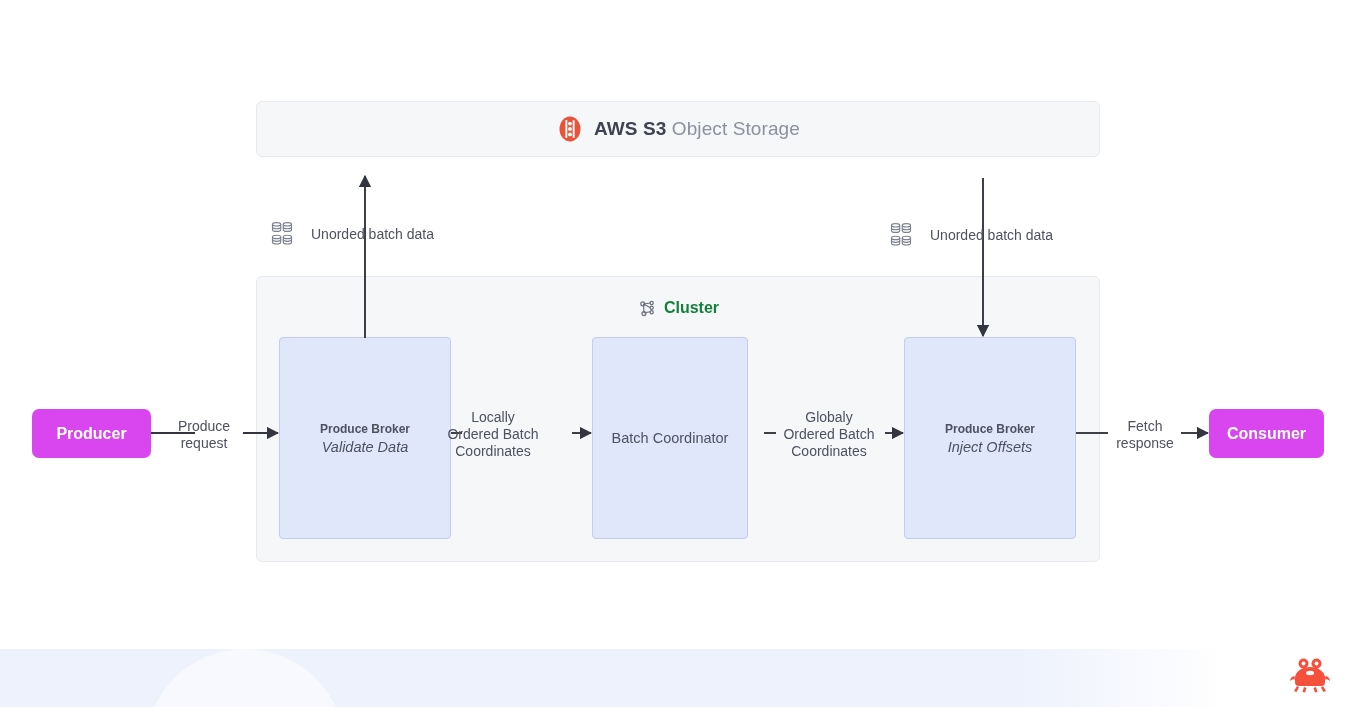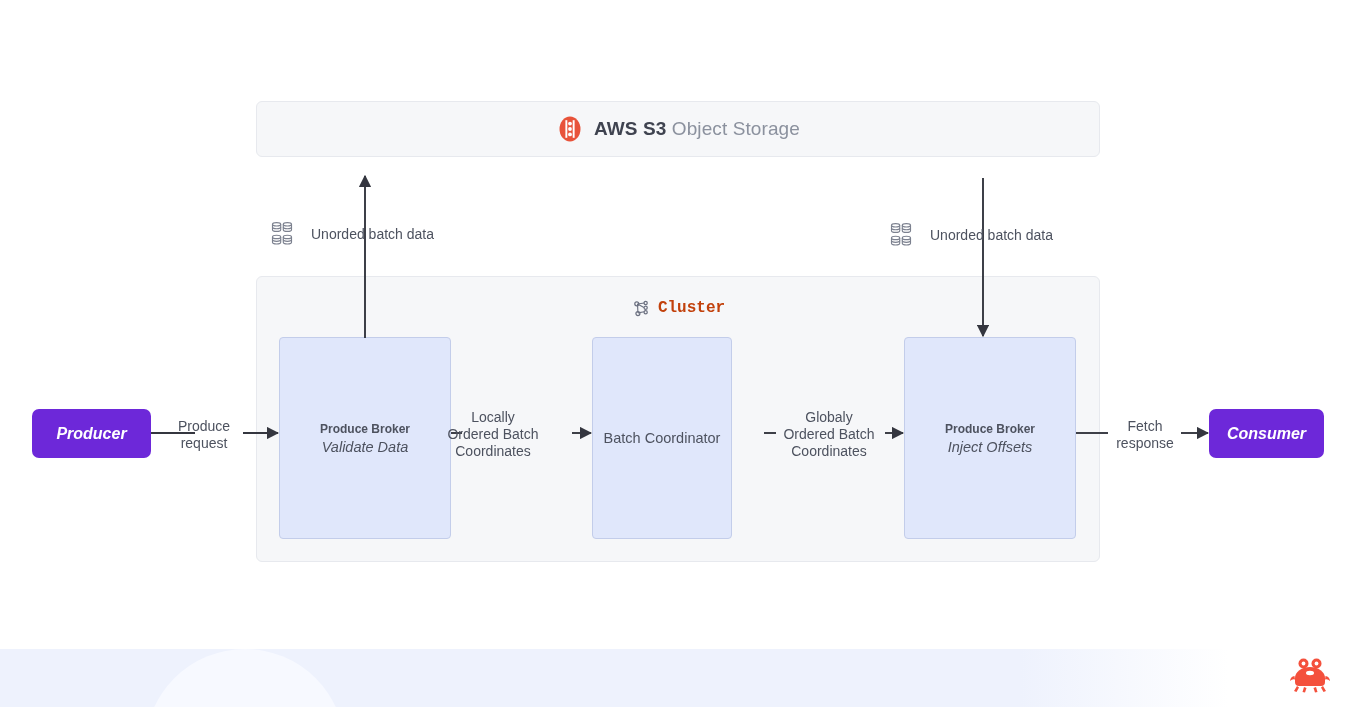--- a/index.html
+++ b/index.html
@@ -67,51 +67,50 @@
   .cluster-header {
     position: absolute;
     left: 0; top: 22px;
     width: 844px;
     display: flex;
     align-items: center;
     justify-content: center;
     gap: 8px;
   }
   .cluster-icon { width: 17px; height: 17px; display: block; }
-  .cluster-title { font-size: 16px; font-weight: bold; color: #c2410c; font-family: Liberation Mono, monospace; }
+  .cluster-title { font-size: 16px; font-weight: bold; color: #15803d; }
 
   
   .node {
     position: absolute;
     background: #e0e7fb;
     border: 1px solid #c3cdea;
     border-radius: 4px;
     display: flex;
     flex-direction: column;
     align-items: center;
     justify-content: center;
     gap: 3px;
   }
   .node-title { font-size: 12px; color: #4d525f; font-weight: bold; }
   .node-sub { font-size: 14.5px; color: #4d525f; font-style: italic; }
   .node-plain { font-size: 14.5px; color: #4d525f; }
 
   #node-broker1 { left: 279px; top: 337px; width: 172px; height: 202px; }
-  #node-coordinator { left: 592px; top: 337px; width: 140px; height: 202px; }
+  #node-coordinator { left: 592px; top: 337px; width: 156px; height: 202px; }
   #node-broker2 { left: 904px; top: 337px; width: 172px; height: 202px; }
 
   
   .endpoint {
     position: absolute;
-    background: #6d28d9;
+    background: #d946ef;
     border-radius: 7px;
     display: flex;
     align-items: center;
     justify-content: center;
-    font-style: italic;
   }
   .endpoint span { color: #ffffff; font-size: 16px; font-weight: bold; }
   #endpoint-producer { left: 32px; top: 409px; width: 119px; height: 49px; }
   #endpoint-consumer { left: 1209px; top: 409px; width: 115px; height: 49px; }
 
   
   .edge-label {
     position: absolute;
     text-align: center;
     font-size: 14px;

